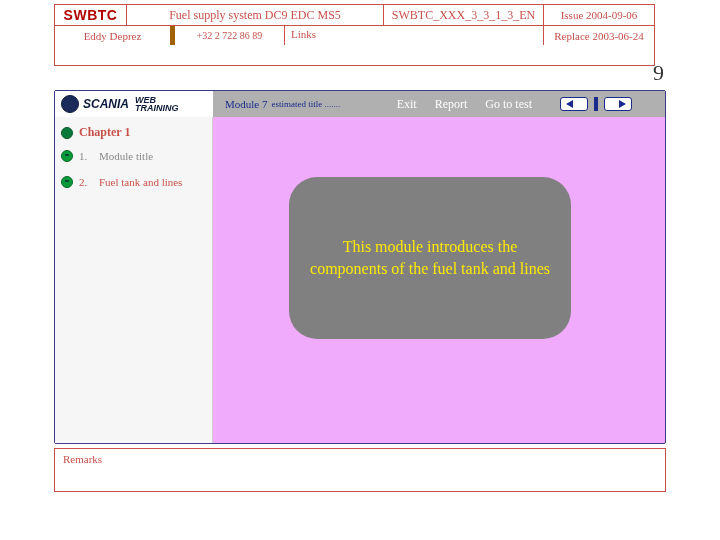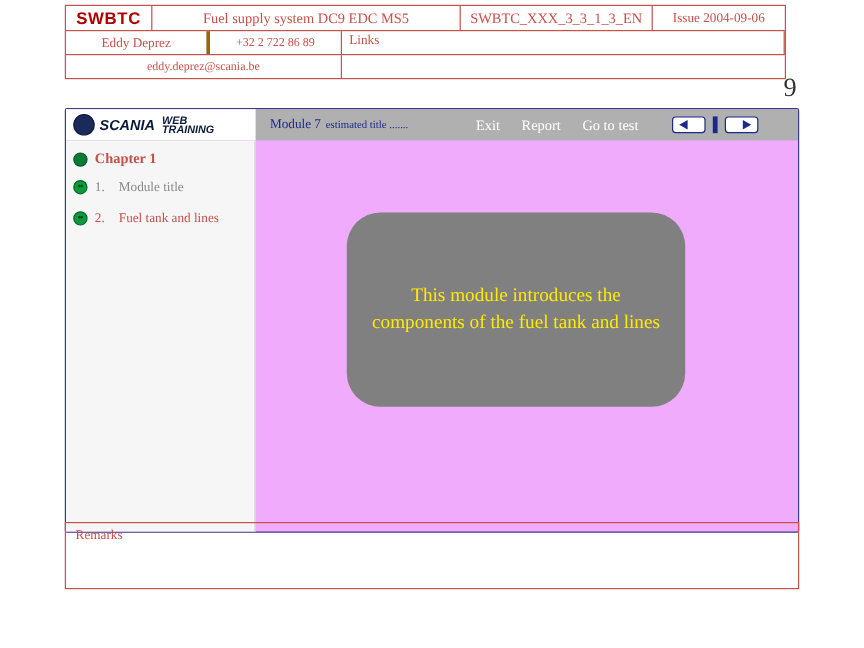--- a/index.html
+++ b/index.html
@@ -6,21 +6,21 @@
   body { font-family: "Times New Roman", serif; font-size: 12px; background: #fff; width: 720px; height: 540px; position: relative; }
 
   
   .hdr { position: absolute; left: 54px; top: 4px; width: 601px; height: 62px; border: 1px solid #c8504a; }
   .hdr-row1 { display: flex; height: 20px; }
   .hdr-logo { width: 72px; border-right:1px solid #c8504a; display:flex; align-items:center; justify-content:center; font-family: Impact, sans-serif; font-weight:bold; font-size:14px; color:#b00000; letter-spacing:0.5px;}
   .hdr-title { flex:1; border-right:1px solid #c8504a; display:flex; align-items:center; justify-content:center; color:#c8504a; font-size:12px;}
   .hdr-code  { width:160px; border-right:1px solid #c8504a; display:flex; align-items:center; justify-content:center; color:#c8504a; font-size:12px;}
   .hdr-issue { width:110px; display:flex; align-items:center; justify-content:center; color:#c8504a; font-size:11px;}
   .hdr-row2 { display:flex; height:20px; border-top:1px solid #c8504a;}
-  .hdr-author{ width:120px; border-right:3px solid #a16207; display:flex; align-items:center; justify-content:center; color:#c8504a; font-size:11px;}
+  .hdr-author{ width:120px; border-right:5px solid #a16207; display:flex; align-items:center; justify-content:center; color:#c8504a; font-size:11px;}
   .hdr-phone { width:110px; border-right:1px solid #c8504a; display:flex; align-items:center; justify-content:center; color:#c8504a; font-size:10px;}
   .hdr-links { flex:1; border-right:1px solid #c8504a; color:#c8504a; font-size:11px; padding:2px 6px;}
   .hdr-replace{ width:110px; display:flex; align-items:center; justify-content:center; color:#c8504a; font-size:11px;}
   .hdr-row3 { display:flex; height:20px; border-top:1px solid #c8504a;}
   .hdr-email { width:230px; border-right:1px solid #c8504a; display:flex; align-items:center; justify-content:center; color:#c8504a; font-size:10px;}
   .hdr-blank { flex:1;  }
   .page-no { position:absolute; right:56px; top:60px; font-size:22px; color:#333;}
 
   
   .slide { position:absolute; left:54px; top:90px; width:612px; height:354px; border:1px solid #3a3a8a; border-radius:2px; background:#f0abfc; }
@@ -52,40 +52,37 @@
   .num { width:14px; color:#888;}
   .num.active{ color:#c8504a;}
   .lbl { color:#888; }
   .lbl.active{ color:#c8504a;}
   .content { flex:1; position:relative;}
 
   .callout { position:absolute; left:76px; top:60px; width:282px; height:162px; background:#808080; border-radius:28px; display:flex; align-items:center; justify-content:center; text-align:center; padding:20px;}
   .callout-text { color:#ffea00; font-size:16px; line-height:1.35;}
 
   
-  .remarks { position:absolute; left:54px; top:435px; width:612px; height:56px; border:1px solid #c8504a; padding:4px 8px; color:#c8504a; font-size:11px;}
+  .remarks { position:absolute; left:54px; top:448px; width:612px; height:44px; border:1px solid #c8504a; padding:4px 8px; color:#c8504a; font-size:11px;}
 </style>
 </head>
 <body>
 
 <div class="hdr">
   <div class="hdr-row1">
     <div class="hdr-logo">SWBTC</div>
     <div class="hdr-title">Fuel supply system DC9 EDC MS5</div>
     <div class="hdr-code">SWBTC_XXX_3_3_1_3_EN</div>
     <div class="hdr-issue">Issue 2004-09-06</div>
   </div>
   <div class="hdr-row2">
     <div class="hdr-author">Eddy Deprez</div>
     <div class="hdr-phone">+32 2 722 86 89</div>
     <div class="hdr-links">Links</div>
-  </div>
-  <div class="hdr-row3">
-    <div class="hdr-email">eddy.deprez@scania.be</div>
-    <div class="hdr-blank"></div>
+    <div class="hdr-replace">Replace 2003-06-24</div>
   </div>
 </div>
 <div class="page-no">9</div>
 
 <div class="slide">
   <div class="topbar">
     <div class="tb-logo">
       <div class="scania-grf"></div>
       <span class="scania-txt">SCANIA</span>
       <div style="margin-left:2px;">

